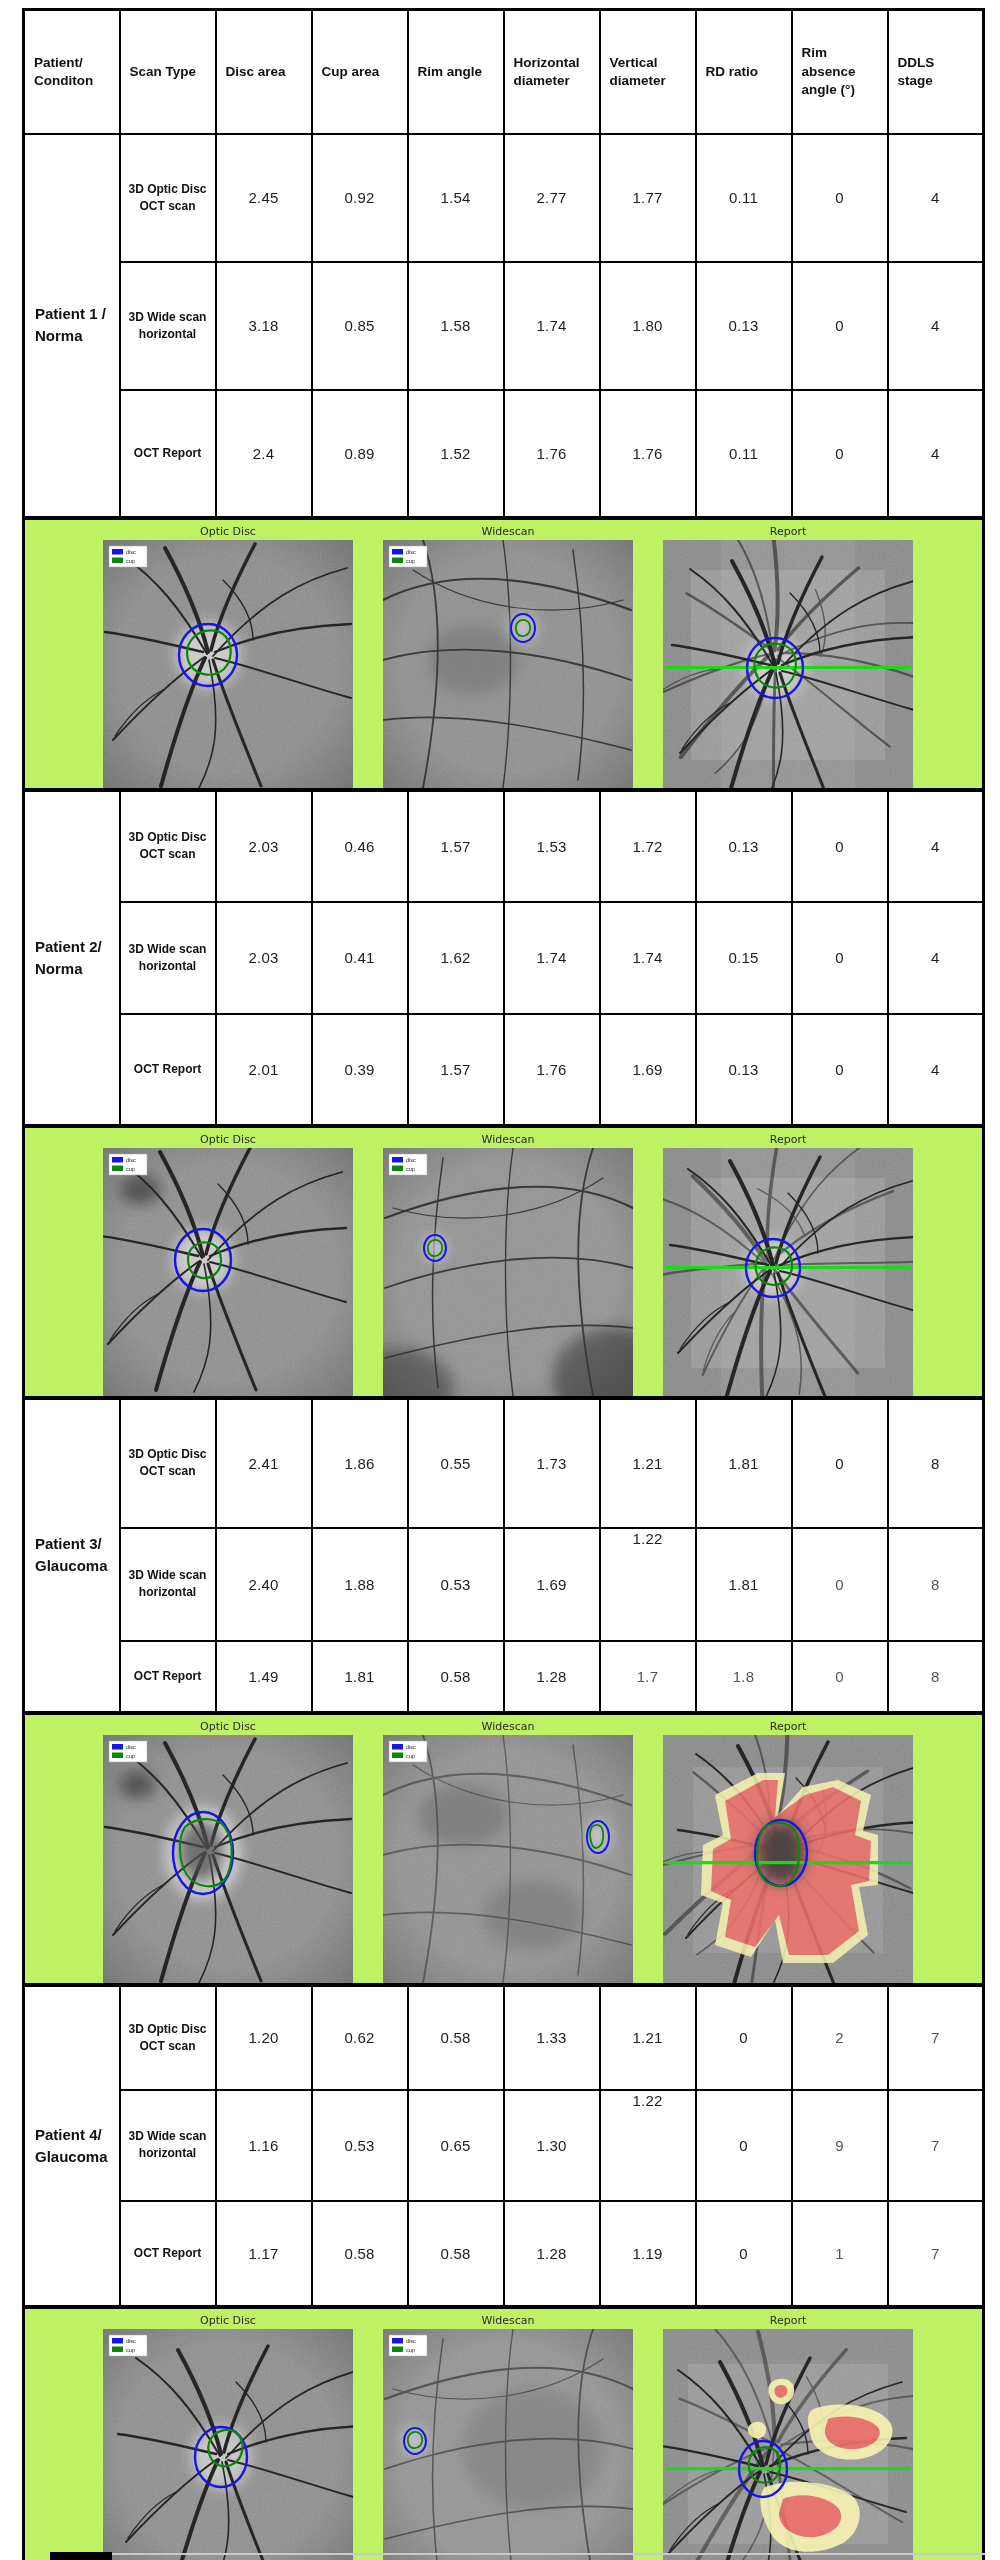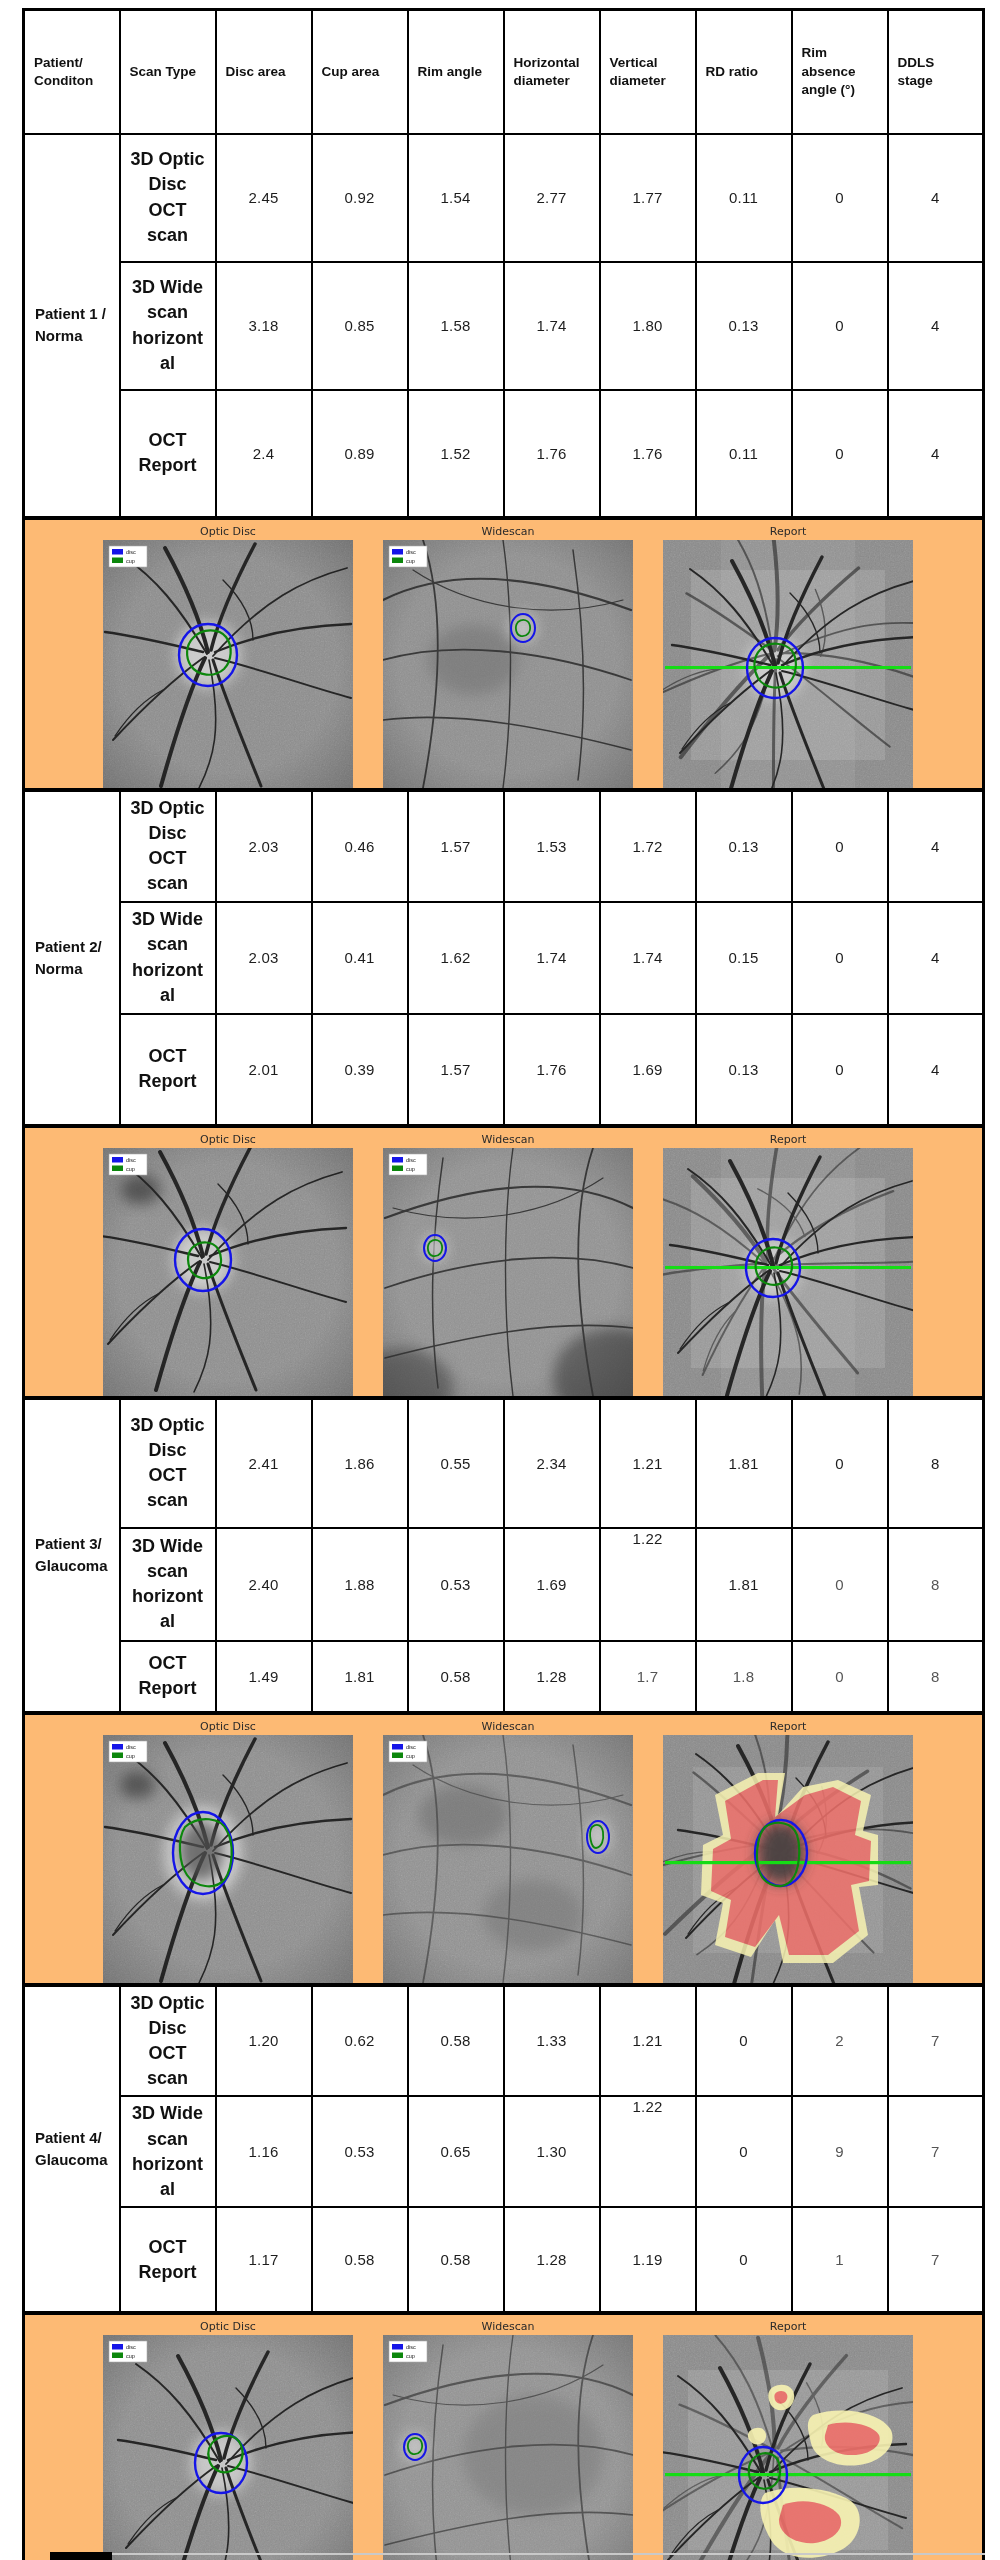--- a/index.html
+++ b/index.html
@@ -13,28 +13,28 @@
   th,td{border:2px solid #000;vertical-align:middle;overflow:hidden;}
   th{
     font-size:13.5px;font-weight:700;text-align:left;padding:6px 9px;line-height:1.35;
     overflow-wrap:break-word;word-break:break-word;color:#111;
   }
   td.pat{
     font-weight:700;font-size:15px;line-height:1.45;padding:6px 10px;
     overflow-wrap:break-word;word-break:break-word;
   }
   td.scan{
-    font-weight:700;font-size:18px;text-align:center;line-height:1.4;padding:4px 7px;
+    font-weight:700;font-size:12px;text-align:center;line-height:1.4;padding:4px 7px;
     overflow-wrap:break-word;word-break:break-word;
   }
   td.val{text-align:center;font-size:15px;font-weight:400;color:#1d1d1d;letter-spacing:.2px;}
   td.val.top{vertical-align:top;}
   td.val.lt{color:#555;}
   tr.figrow td{border-top:4px solid #000;border-bottom:4px solid #000;padding:0;vertical-align:top;}
-  .strip{display:flex;gap:30px;padding:4px 0 0 78px;align-items:flex-start;background:#fdba74;}
+  .strip{display:flex;gap:30px;padding:4px 0 0 78px;align-items:flex-start;background:#bef264;}
   .panel{width:250px;}
   .ptitle{
     text-align:center;font-size:11px;color:#2a2a2a;margin:1px 0 2px 0;
     font-family:"DejaVu Sans",sans-serif;
   }
   svg.fund{display:block;width:250px;height:248px;background:#8d8d8d;}
   .defs-holder{position:absolute;width:0;height:0;overflow:hidden;}
   .bottom-black{position:absolute;left:50px;top:2552px;width:62px;height:8px;background:#000;z-index:5;}
   .bottom-line{position:absolute;left:112px;top:2553px;width:873px;height:2px;background:#c9c9c9;z-index:5;}
 </style>
@@ -306,21 +306,21 @@
       </div>
     </td>
   </tr>
 
   <tr style="height:130px">
     <td class="pat" rowspan="3">Patient 3/ Glaucoma</td>
     <td class="scan">3D Optic Disc OCT scan</td>
     <td class="val">2.41</td>
     <td class="val">1.86</td>
     <td class="val">0.55</td>
-    <td class="val">2.34</td>
+    <td class="val">1.73</td>
     <td class="val">1.21</td>
     <td class="val">1.81</td>
     <td class="val">0</td>
     <td class="val">8</td>
   </tr>
   <tr style="height:113px">
     <td class="scan">3D Wide scan horizontal</td>
     <td class="val">2.40</td>
     <td class="val">1.88</td>
     <td class="val">0.53</td>

